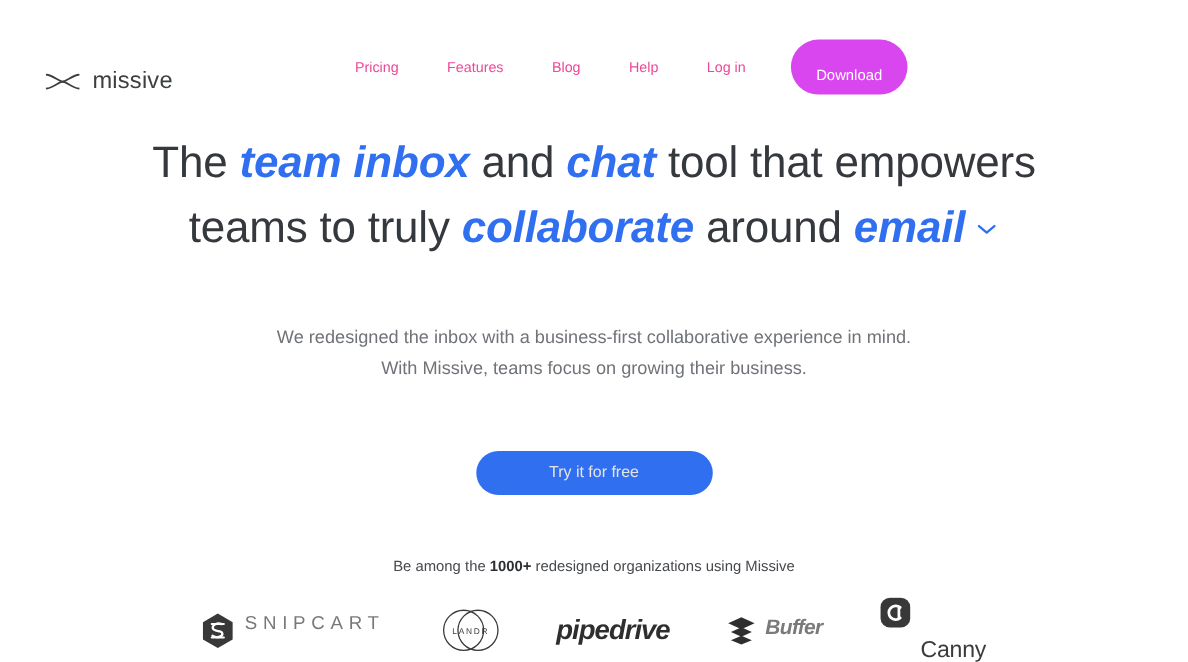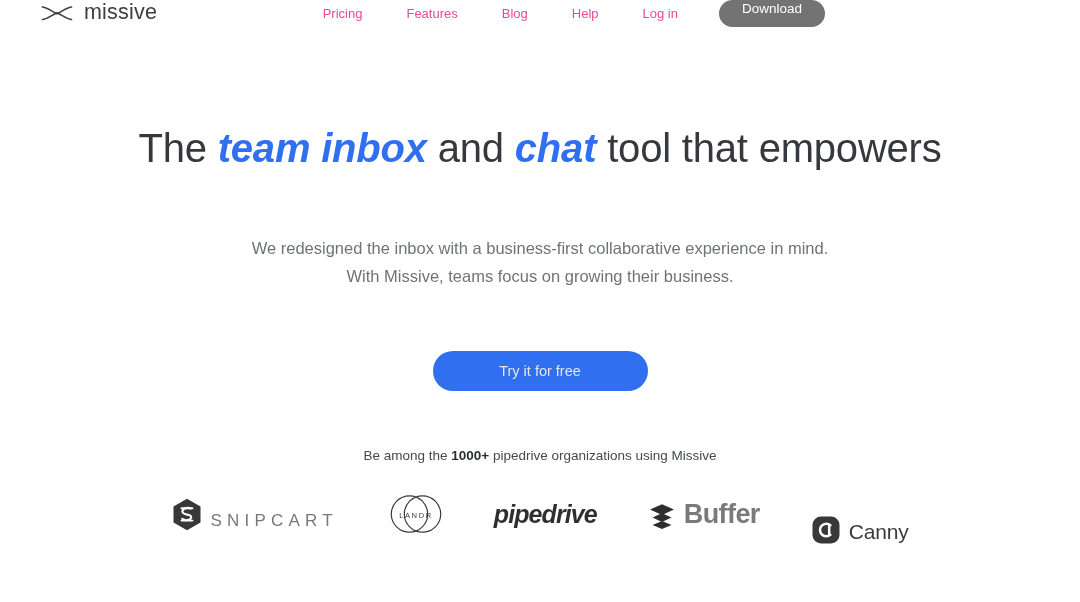--- a/index.html
+++ b/index.html
@@ -20,21 +20,21 @@
     background: #ffffff;
   }
 
   
   header.site-header {
     position: absolute;
     top: 0; left: 0;
     width: 872px;
     height: 86px;
     display: flex;
-    align-items: flex-start;
+    align-items: flex-end;
     justify-content: space-between;
     padding: 0 47px 0 41px;
   }
 
   .brand {
     display: flex;
     align-items: center;
     gap: 11px;
     cursor: pointer;
     text-decoration: none;
@@ -60,26 +60,26 @@
   nav.main-nav a.nav-link {
     font-size: 13px;
     color: #ec4899;
     text-decoration: none;
     padding: 6px 22px;
     white-space: nowrap;
   }
 
   .btn-download {
     margin-left: 19px;
-    background: #737373;
+    background: #d946ef;
     color: #ffffff;
     font-size: 13.5px;
     border: none;
     border-radius: 999px;
-    padding: 2px 23px 11px;
+    padding: 26px 23px 11px;
     cursor: pointer;
     font-family: inherit;
     line-height: 1;
     white-space: nowrap;
   }
 
   
   .hero {
     position: absolute;
     top: 86px; left: 0;
@@ -150,44 +150,45 @@
   .logo-strip {
     margin-top: 21px;
     display: flex;
     align-items: center;
     justify-content: center;
     gap: 52px;
     filter: grayscale(100%);
   }
   .logo-item {
     display: flex;
-    align-items: flex-end;
+    align-items: flex-start;
     gap: 9px;
     opacity: 0.93;
   }
   .logo-item svg { display: block; flex: none; }
 
   .snipcart-word {
     font-size: 17px;
     letter-spacing: 5.2px;
     color: #6b6f73;
     font-weight: 400;
   }
   .pipedrive-word {
     font-size: 25px;
     font-weight: 700;
     color: #1d1f21;
     letter-spacing: -0.9px;
     font-style: italic;
   }
   .buffer-word {
-    font-size: 27px;
+    font-size: 19px;
     font-weight: 700;
     color: #ec4899;
     letter-spacing: -0.6px;
+    font-style: italic;
   }
   .canny-word {
     font-size: 21px;
     font-weight: 400;
     color: #2a2d30;
     letter-spacing: -0.2px;
     margin-top: 36px;
   }
 </style>
 </head>
@@ -218,34 +219,37 @@
       <button class="btn-download">Download</button>
     </nav>
 
   </header>
 
   <section class="hero">
 
     <h1 class="headline">
       <span><span>The </span><span class="hl">team inbox</span><span> and </span><span class="hl">chat</span><span> tool that empowers</span></span>
       <br>
+      <span><span>teams to truly </span><span class="hl">collaborate</span><span> around </span><span class="hl">email</span><span class="chev-wrap"><svg width="22" height="14" viewBox="0 0 22 14" fill="none" stroke="#2f6ff0" stroke-width="2.1" stroke-linecap="round" stroke-linejoin="round">
+              <path d="M4 4.5 L11 10.5 L18 4.5"></path>
+            </svg></span></span>
     </h1>
 
     <p class="subhead">
       <span>We redesigned the inbox with a business-first collaborative experience in mind.</span><br>
       <span>With Missive, teams focus on growing their business.</span>
     </p>
 
     <div class="cta-row">
       <button class="btn-cta">Try it for free</button>
     </div>
 
     <div class="social-proof">
 
-      <div class="proof-text"><span>Be among the </span><b>1000+</b><span> pipedrive organizations using Missive</span></div>
+      <div class="proof-text"><span>Be among the </span><b>1000+</b><span> redesigned organizations using Missive</span></div>
 
       <div class="logo-strip">
 
         <div class="logo-item">
           <span>
             <svg width="30" height="33" viewBox="0 0 30 33">
               <path d="M15 0.8 L28.5 8.6 V24.4 L15 32.2 L1.5 24.4 V8.6 Z" fill="#26292c"></path>
               <path d="M9.5 10.2 h11 M9.5 22.6 h11" stroke="#fff" stroke-width="1.9" stroke-linecap="round"></path>
               <path d="M18.8 10.4 c-4.6-1.6-8.6 0.6-8.4 3.4 0.2 2.6 4.4 2.6 6.6 3.2 2.6 0.7 3.1 3.3 0.4 4.5 -2.2 1-5.3 0.6-7.2-0.6" fill="none" stroke="#fff" stroke-width="2.1" stroke-linecap="round"></path>
             </svg>

